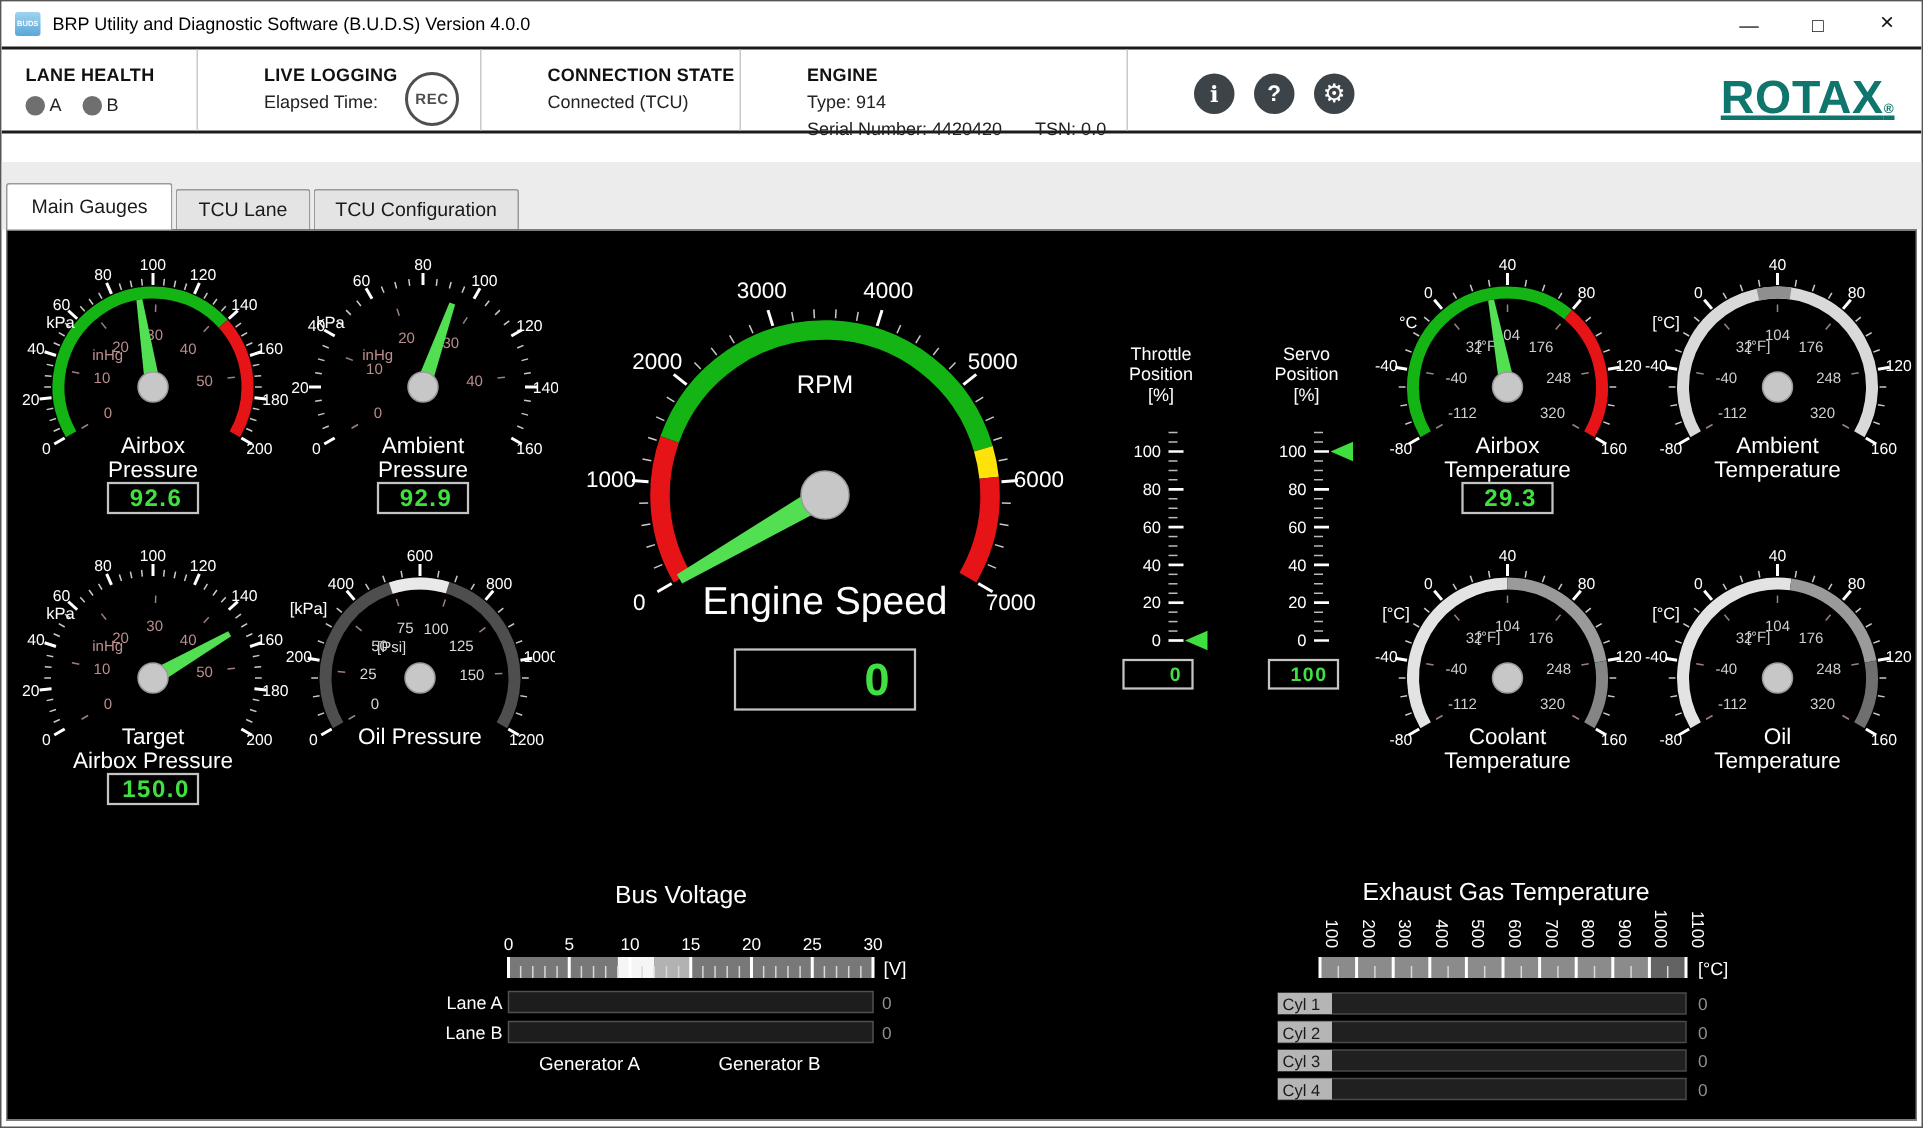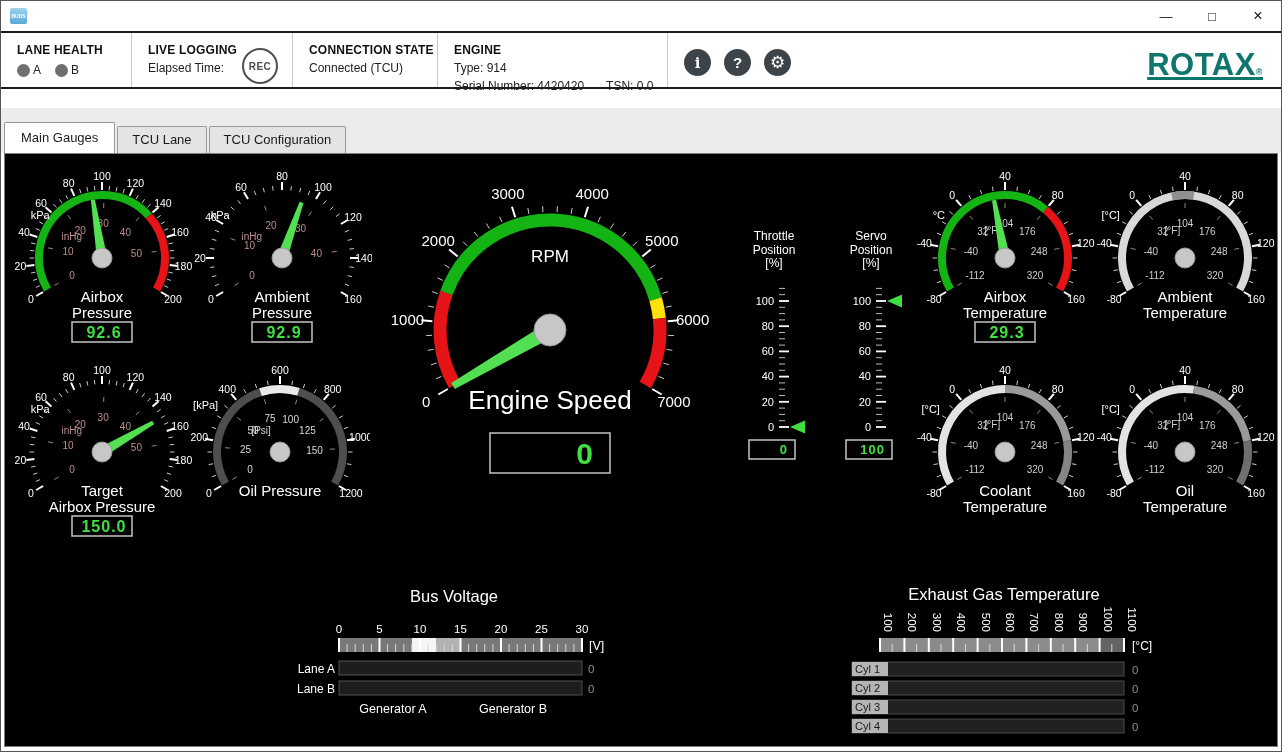--- a/index.html
+++ b/index.html
@@ -10,21 +10,21 @@
   .titlebar{position:absolute;left:0;top:0;right:0;height:30px;background:#fff;display:flex;align-items:center;}
   .app-icon{width:17px;height:16px;margin-left:9px;background:linear-gradient(#9fd4ef,#5aa7d8);
     border-radius:2px;display:flex;align-items:center;justify-content:center;
     font-size:5px;font-weight:bold;color:#fff;}
   .title-text{margin-left:8px;font-size:12px;color:#000;}
   .win-controls{margin-left:auto;display:flex;height:100%;}
   .wbtn{width:46px;height:100%;display:flex;align-items:center;justify-content:center;
     font-size:13px;color:#111;cursor:default;}
   
   .header{position:absolute;left:0;top:30px;right:0;height:58px;background:#fff;
-    border-top:2px solid #1c1c1c;border-bottom:2px solid #1c1c1c;display:flex;}
+    border-top:2px solid #1c1c1c;border-bottom:2px solid #1c1c1c;display:flex;gap:28px;}
   .hsec{padding:10px 0 0 16px;border-right:1px solid #c9c9c9;}
   .h-label{font-size:12px;font-weight:bold;color:#111;letter-spacing:.2px;}
   .h-val{font-size:12px;color:#222;margin-top:4px;}
   .sec-lane{width:131px;}
   .sec-conn{width:145px;}
   .sec-log{width:161px;position:relative;}
   .sec-engine{width:230px;}
   .lanes{display:flex;align-items:center;gap:14px;margin-top:6px;font-size:12px;color:#222;}
   .lane{display:flex;align-items:center;gap:3px;}
   .dot{width:13px;height:13px;border-radius:50%;background:#6f6f6f;display:inline-block;}
@@ -56,20 +56,21 @@
 </style>
 </head>
 <body>
 
 <div class="window">
 
   <div class="titlebar">
     <div class="app-icon">
       <span>BUDS</span>
     </div>
+    <div class="title-text">BRP Utility and Diagnostic Software (B.U.D.S) Version 4.0.0</div>
     <div class="win-controls">
       <div class="wbtn">—</div>
       <div class="wbtn">□</div>
       <div class="wbtn" style="font-size:16px;">×</div>
     </div>
   </div>
 
   <div class="header">
     <div class="hsec sec-lane">
       <div class="h-label">LANE HEALTH</div>

